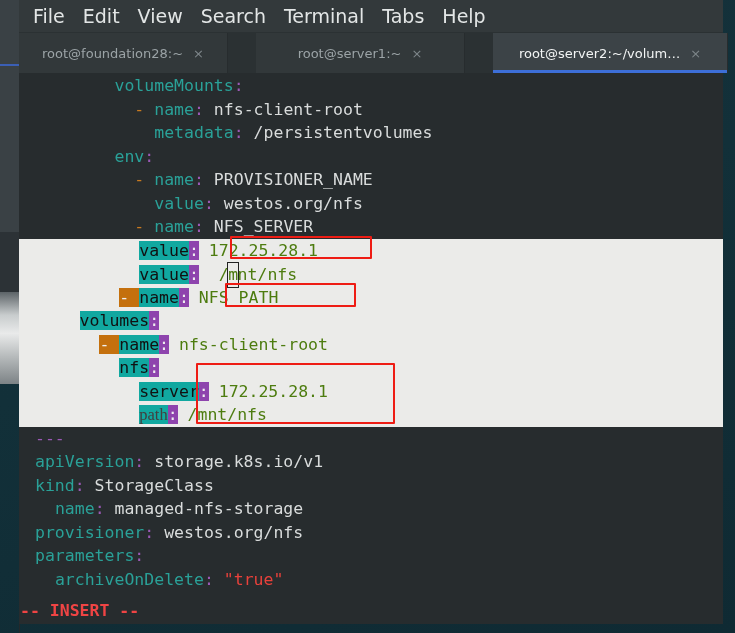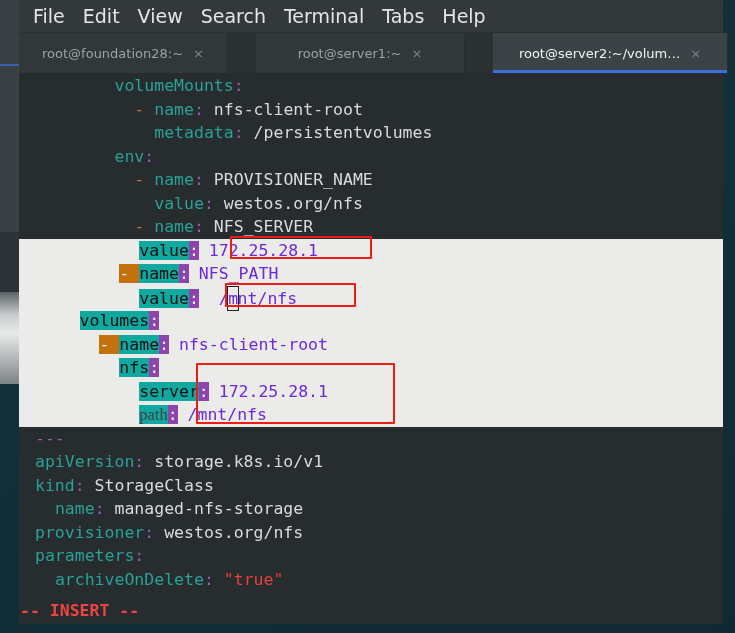--- a/index.html
+++ b/index.html
@@ -132,21 +132,21 @@
   .sel-line {
     height: 23.5px;
     white-space: pre;
     color: #2a2a2a;
     padding-left: 1px;
   }
   .sel-line .k     { color: #111; background: #11a8a0; }
   .sel-line .kyel  { color: #404040; background: #11a8a0; font-family: Liberation Serif, serif; }
   .sel-line .pun   { color: #efefef; background: #8e44ad; }
   .sel-line .dash  { color: #efefef; background: #c4700d; }
-  .sel-line .val   { color: #6d28d9; background: transparent; }
+  .sel-line .val   { color: #4d7c0f; background: transparent; }
 
   
   .cursor-box {
     display: inline-block;
     border: 1.5px solid #222;
     margin: 0 -1.5px;
     box-sizing: border-box;
   }
 
   
@@ -220,22 +220,22 @@
           <div class="line"><span>            </span><span class="k">metadata</span><span class="pun">:</span><span class="val"> /persistentvolumes</span></div>
           <div class="line"><span>        </span><span class="k">env</span><span class="pun">:</span></div>
           <div class="line"><span>          </span><span class="dash">- </span><span class="k">name</span><span class="pun">:</span><span class="val"> PROVISIONER_NAME</span></div>
           <div class="line"><span>            </span><span class="k">value</span><span class="pun">:</span><span class="val"> westos.org/nfs</span></div>
           <div class="line"><span>          </span><span class="dash">- </span><span class="k">name</span><span class="pun">:</span><span class="val"> NFS_SERVER</span></div>
         </div>
 
       <div class="sel-block" id="sel-block" style="top: 165.5px; height: 188px;">
         <div id="sel-lines">
             <div class="sel-line"><span>            </span><span class="k">value</span><span class="pun">:</span><span class="val"> 172.25.28.1</span></div>
+            <div class="sel-line"><span>            </span><span class="k">value</span><span class="pun">:</span><span class="val">  /<span class="cursor-box">m</span>nt/nfs</span></div>
             <div class="sel-line"><span>          </span><span class="dash">- </span><span class="k">name</span><span class="pun">:</span><span class="val"> NFS_PATH</span></div>
-            <div class="sel-line"><span>            </span><span class="k">value</span><span class="pun">:</span><span class="val">  /<span class="cursor-box">m</span>nt/nfs</span></div>
             <div class="sel-line"><span>      </span><span class="k">volumes</span><span class="pun">:</span></div>
             <div class="sel-line"><span>        </span><span class="dash">- </span><span class="k">name</span><span class="pun">:</span><span class="val"> nfs-client-root</span></div>
             <div class="sel-line"><span>          </span><span class="k">nfs</span><span class="pun">:</span></div>
             <div class="sel-line"><span>            </span><span class="k">server</span><span class="pun">:</span><span class="val"> 172.25.28.1</span></div>
             <div class="sel-line"><span>            </span><span class="kyel">path</span><span class="pun">:</span><span class="val"> /mnt/nfs</span></div>
           </div>
       </div>
 
       <div id="bottom-lines" style="margin-top: 188px;">
           <div class="line"><span class="cmt">---</span></div>

